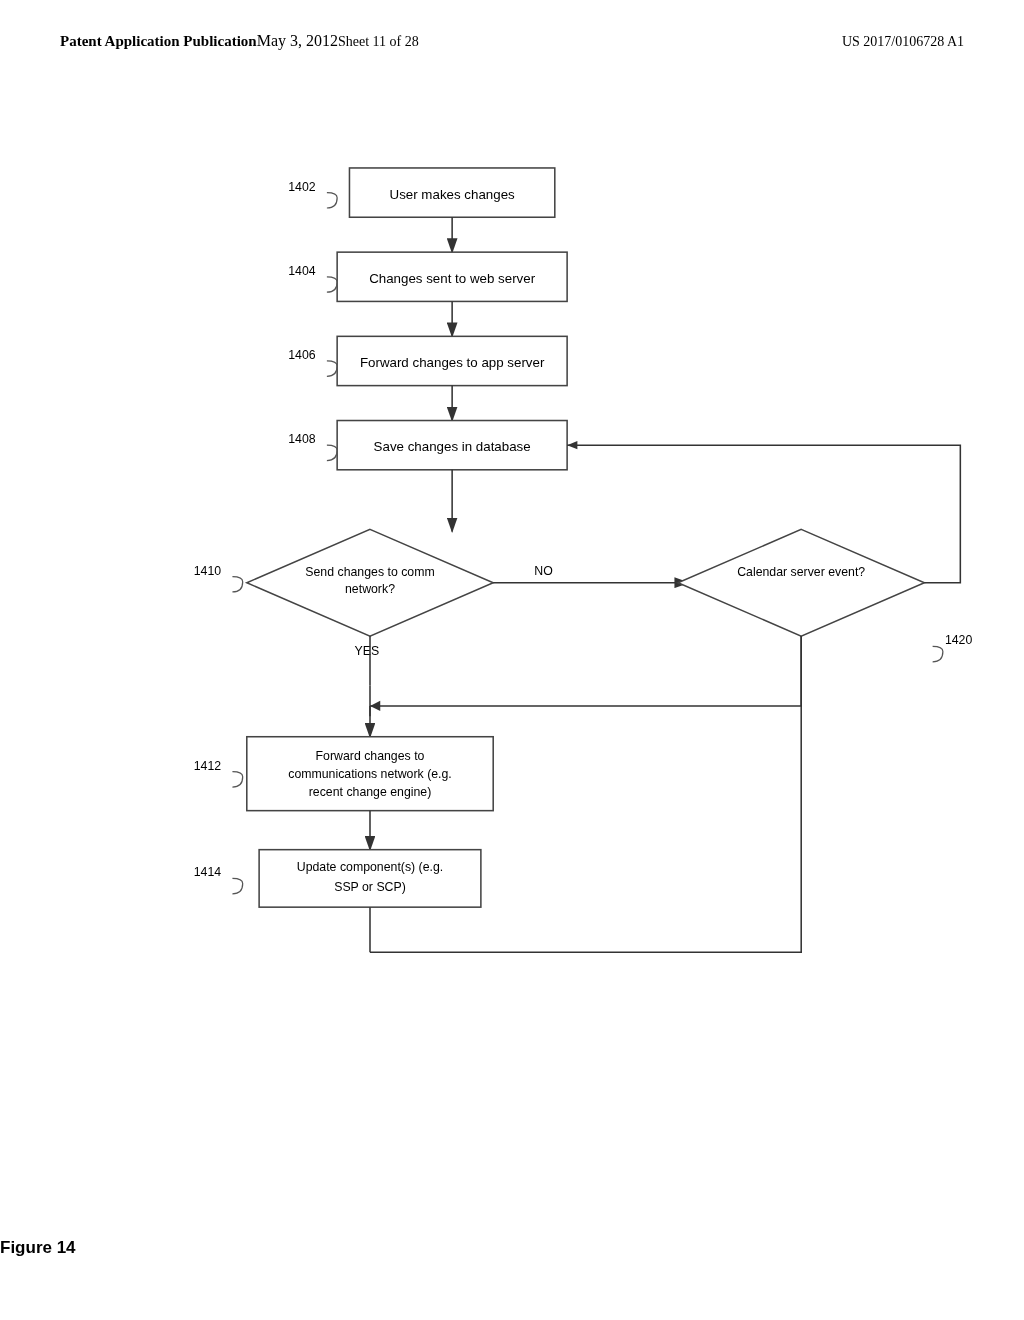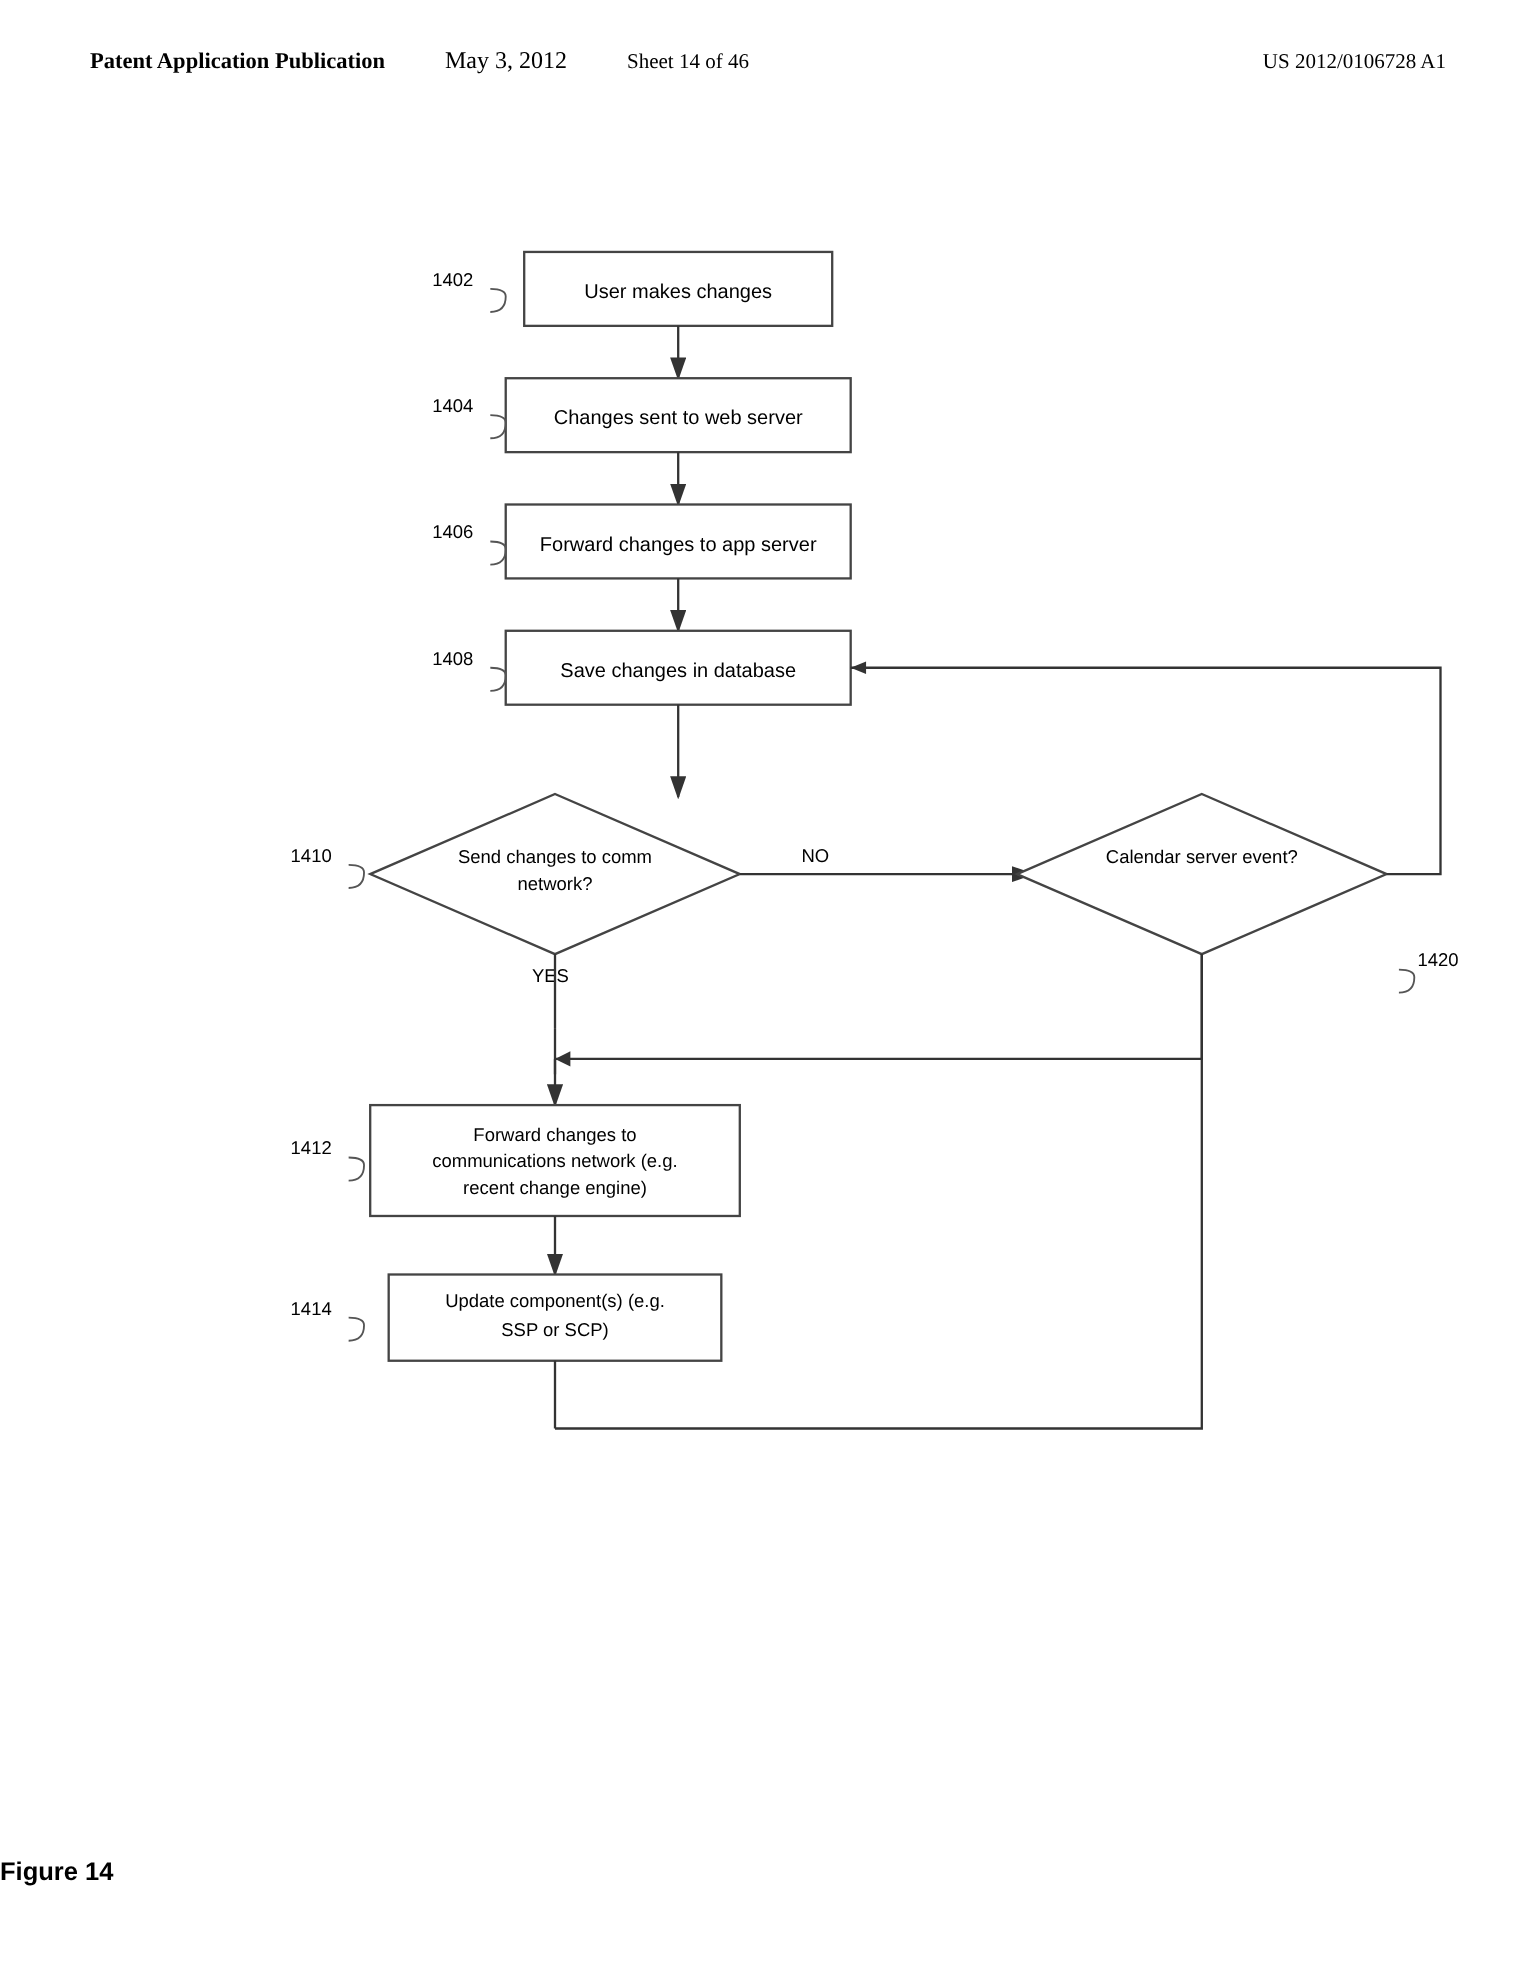--- a/index.html
+++ b/index.html
@@ -10,21 +10,20 @@
       font-family: 'Times New Roman', Times, serif;
       position: relative;
       overflow: hidden;
     }
 
     
     .header {
       display: flex;
       align-items: baseline;
       padding: 32px 60px 0 60px;
-      gap: 40px;
       font-size: 15px;
     }
     .header-title {
       font-weight: bold;
       font-size: 15px;
     }
     .header-date {
       font-size: 16px;
     }
     .header-sheet {
@@ -59,22 +58,22 @@
       font-weight: bold;
       font-family: Arial, sans-serif;
     }
   </style>
 </head>
 <body>
 
 <div class="header">
   <span class="header-title">Patent Application Publication</span>
   <span class="header-date">May 3, 2012</span>
-  <span class="header-sheet">Sheet 14 of 46</span>
-  <span class="header-patent">US 2012/0106728 A1</span>
+  <span class="header-sheet">Sheet 11 of 28</span>
+  <span class="header-patent">US 2017/0106728 A1</span>
 </div>
 
 <div class="diagram-area">
   <svg class="flowchart" viewBox="0 0 900 1050" xmlns="http://www.w3.org/2000/svg">
     <defs>
       <marker id="arrowhead" markerWidth="10" markerHeight="7" refX="9" refY="3.5" orient="auto">
         <polygon points="0 0, 10 3.5, 0 7" fill="#333"></polygon>
       </marker>
     </defs>
 

